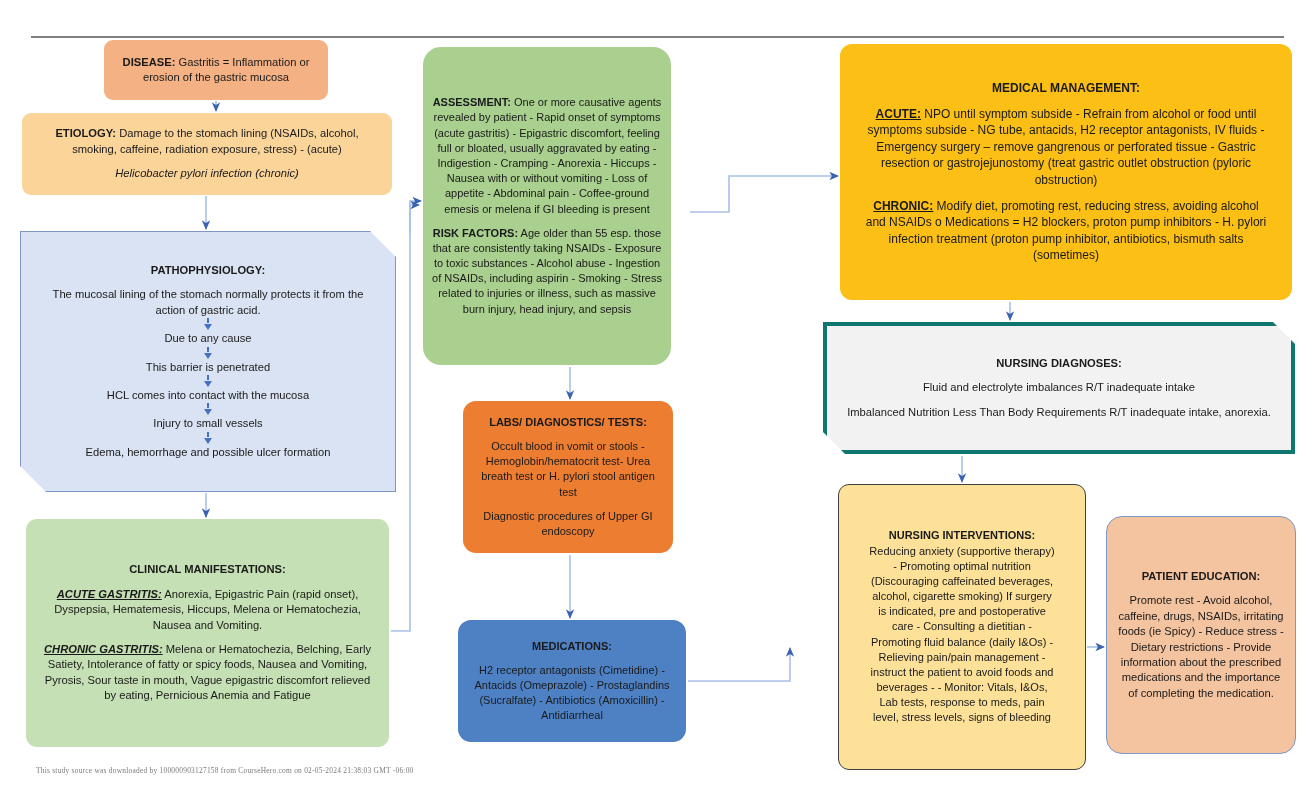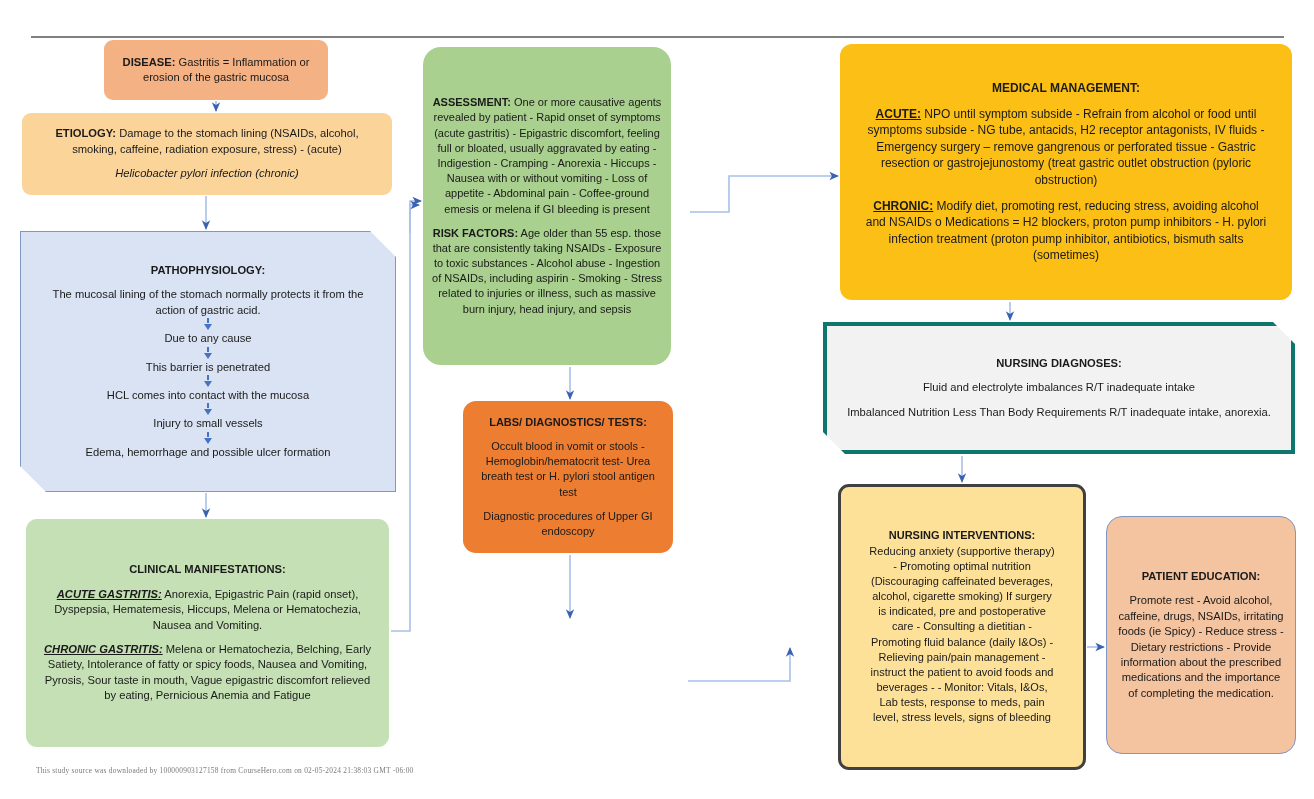--- a/index.html
+++ b/index.html
@@ -148,21 +148,21 @@
     background: #f2f2f2;
     border: 4px solid #0f766e;
     font-size: 11.2px;
     clip-path: polygon(0 0, calc(100% - 22px) 0, 100% 22px, 100% 100%, 22px 100%, 0 calc(100% - 22px));
     display: flex; flex-direction: column; align-items: center; justify-content: center;
     padding: 12px 18px;
   }
   #nursing-interventions-node {
     left: 838px; top: 484px; width: 248px; height: 286px;
     background: #fde199;
-    border: 3px solid #404040;
+    border: 1px solid #404040;
     border-radius: 11px;
     font-size: 11px;
     display: flex; align-items: center; justify-content: center;
     padding: 8px 28px;
   }
   #patient-education-node {
     left: 1106px; top: 516px; width: 190px; height: 238px;
     background: #f4c3a0;
     border: 1px solid #8096c4;
     border-radius: 16px;
@@ -277,20 +277,24 @@
     <p><span class="ttl">ASSESSMENT:</span><span> One or more causative agents revealed by patient - Rapid onset of symptoms (acute gastritis) - Epigastric discomfort, feeling full or bloated, usually aggravated by eating - Indigestion - Cramping - Anorexia - Hiccups - Nausea with or without vomiting - Loss of appetite - Abdominal pain - Coffee-ground emesis or melena if GI bleeding is present</span></p>
     <p><span class="ttl">RISK FACTORS:</span><span> Age older than 55 esp. those that are consistently taking NSAIDs - Exposure to toxic substances - Alcohol abuse - Ingestion of NSAIDs, including aspirin - Smoking - Stress related to injuries or illness, such as massive burn injury, head injury, and sepsis</span></p>
   </div>
 
   <div class="node" id="labs-node">
     <p class="ttl">LABS/ DIAGNOSTICS/ TESTS:</p>
     <p>Occult blood in vomit or stools - Hemoglobin/hematocrit test- Urea breath test or H. pylori stool antigen test</p>
     <p>Diagnostic procedures of Upper GI endoscopy</p>
   </div>
 
+  <div class="node" id="medications-node">
+    <p class="ttl">MEDICATIONS:</p>
+    <p>H2 receptor antagonists (Cimetidine) - Antacids (Omeprazole) - Prostaglandins (Sucralfate) - Antibiotics (Amoxicillin) - Antidiarrheal</p>
+  </div>
 
   <div class="node" id="medical-mgmt-node">
     <p class="ttl">MEDICAL MANAGEMENT:</p>
     <p><span class="ub">ACUTE:</span><span> NPO until symptom subside - Refrain from alcohol or food until symptoms subside - NG tube, antacids, H2 receptor antagonists, IV fluids - Emergency surgery – remove gangrenous or perforated tissue - Gastric resection or gastrojejunostomy (treat gastric outlet obstruction (pyloric obstruction)</span></p>
     <p><span class="ub">CHRONIC:</span><span> Modify diet, promoting rest, reducing stress, avoiding alcohol and NSAIDs o Medications = H2 blockers, proton pump inhibitors - H. pylori infection treatment (proton pump inhibitor, antibiotics, bismuth salts (sometimes)</span></p>
   </div>
 
   <div class="node" id="nursing-dx-node">
     <p class="ttl">NURSING DIAGNOSES:</p>
     <p>Fluid and electrolyte imbalances R/T inadequate intake</p>

